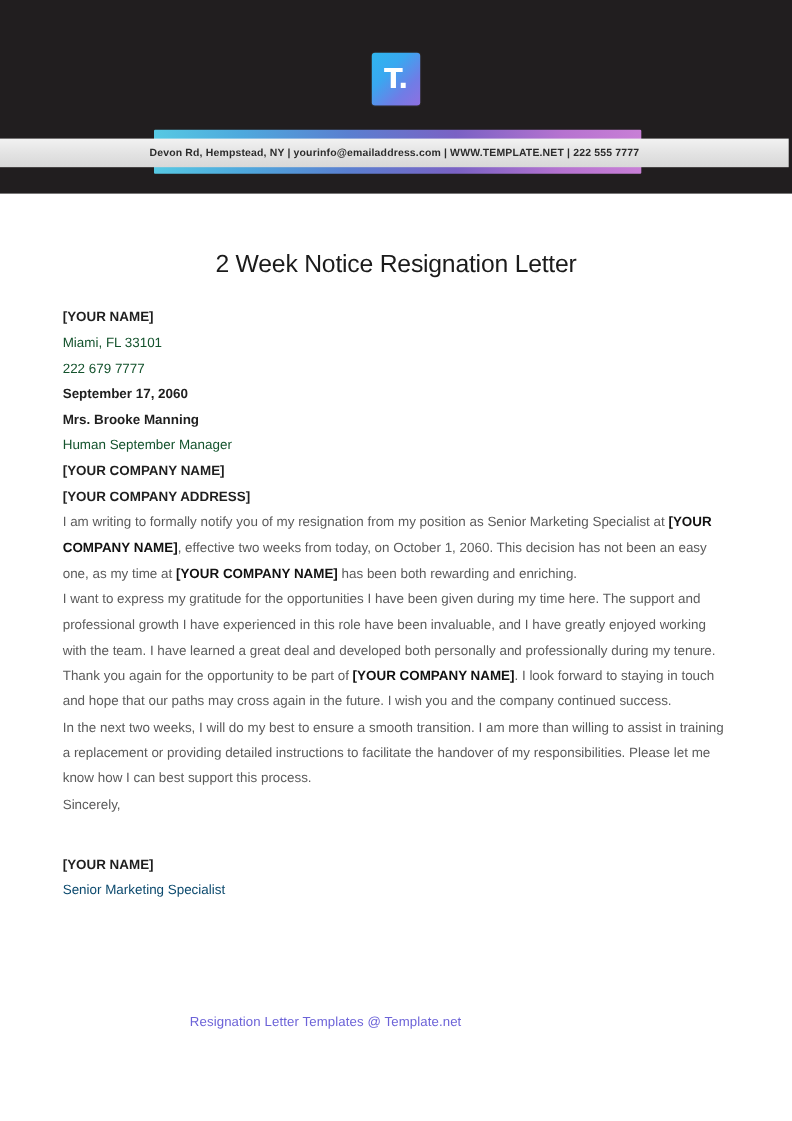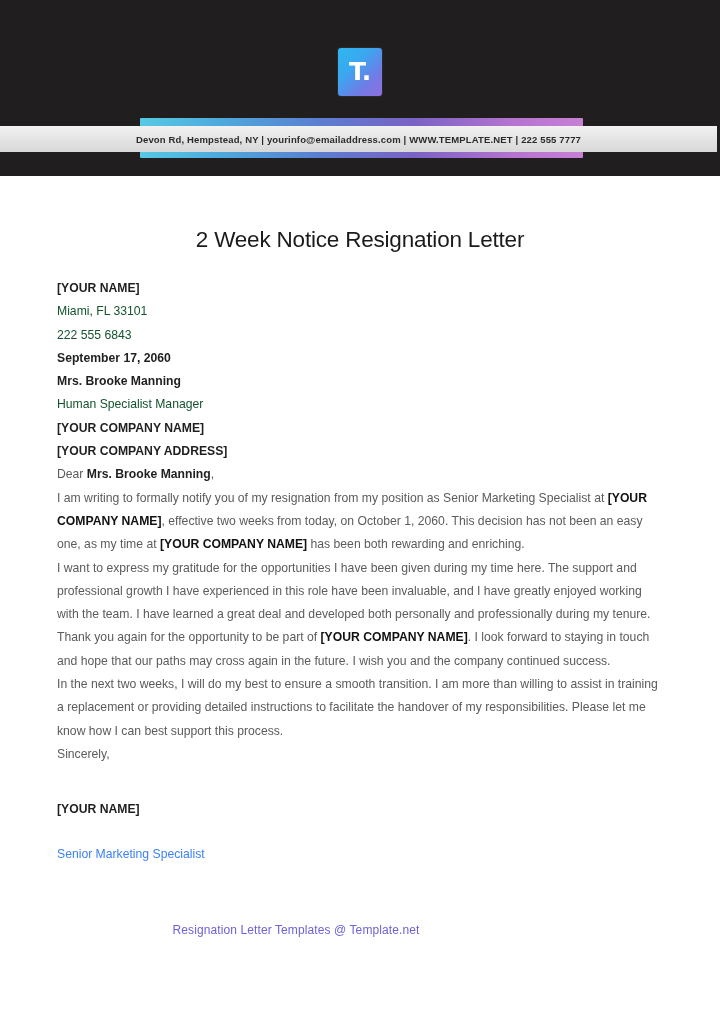--- a/index.html
+++ b/index.html
@@ -166,22 +166,21 @@
   .sign-name {
     font-size: 12.2px;
     line-height: 23.3px;
     font-weight: 700;
     color: #1f1f1f;
   }
 
   .sign-role {
     font-size: 12.2px;
     line-height: 23.3px;
-    color: #3b82f6;
-    margin-top: 21px;
+    color: #0c4a6e;
   }
 
   .footer-link-wrap {
     position: absolute;
     left: 0;
     top: 920px;
     width: 592px;
     text-align: center;
   }
 
@@ -210,28 +209,27 @@
   <div class="contact-strip">
     <span class="contact-text">Devon Rd, Hempstead, NY | yourinfo@emailaddress.com | WWW.TEMPLATE.NET | 222 555 7777</span>
   </div>
 
   <div class="letter">
 
     <h1 class="doc-title">2 Week Notice Resignation Letter</h1>
 
     <div class="meta-line bold">[YOUR NAME]</div>
     <div class="meta-line">Miami, FL 33101</div>
-    <div class="meta-line">222 555 6843</div>
+    <div class="meta-line">222 679 7777</div>
     <div class="meta-line bold">September 17, 2060</div>
     <div class="meta-line bold">Mrs. Brooke Manning</div>
-    <div class="meta-line">Human Specialist Manager</div>
+    <div class="meta-line">Human September Manager</div>
     <div class="meta-line bold">[YOUR COMPANY NAME]</div>
     <div class="meta-line bold">[YOUR COMPANY ADDRESS]</div>
 
-    <div class="salutation"><span>Dear </span><b>Mrs. Brooke Manning</b><span>,</span></div>
 
     <p class="para"><span>I am writing to formally notify you of my resignation from my position as Senior Marketing Specialist at </span><b>[YOUR COMPANY NAME]</b><span>, effective two weeks from today, on October 1, 2060. This decision has not been an easy one, as my time at </span><b>[YOUR COMPANY NAME]</b><span> has been both rewarding and enriching.</span></p>
 
     <p class="para">I want to express my gratitude for the opportunities I have been given during my time here. The support and professional growth I have experienced in this role have been invaluable, and I have greatly enjoyed working with the team. I have learned a great deal and developed both personally and professionally during my tenure.</p>
 
     <p class="para"><span>Thank you again for the opportunity to be part of </span><b>[YOUR COMPANY NAME]</b><span>. I look forward to staying in touch and hope that our paths may cross again in the future. I wish you and the company continued success.</span></p>
 
     <p class="para">In the next two weeks, I will do my best to ensure a smooth transition. I am more than willing to assist in training a replacement or providing detailed instructions to facilitate the handover of my responsibilities. Please let me know how I can best support this process.</p>
 
     <div class="closing">Sincerely,</div>

